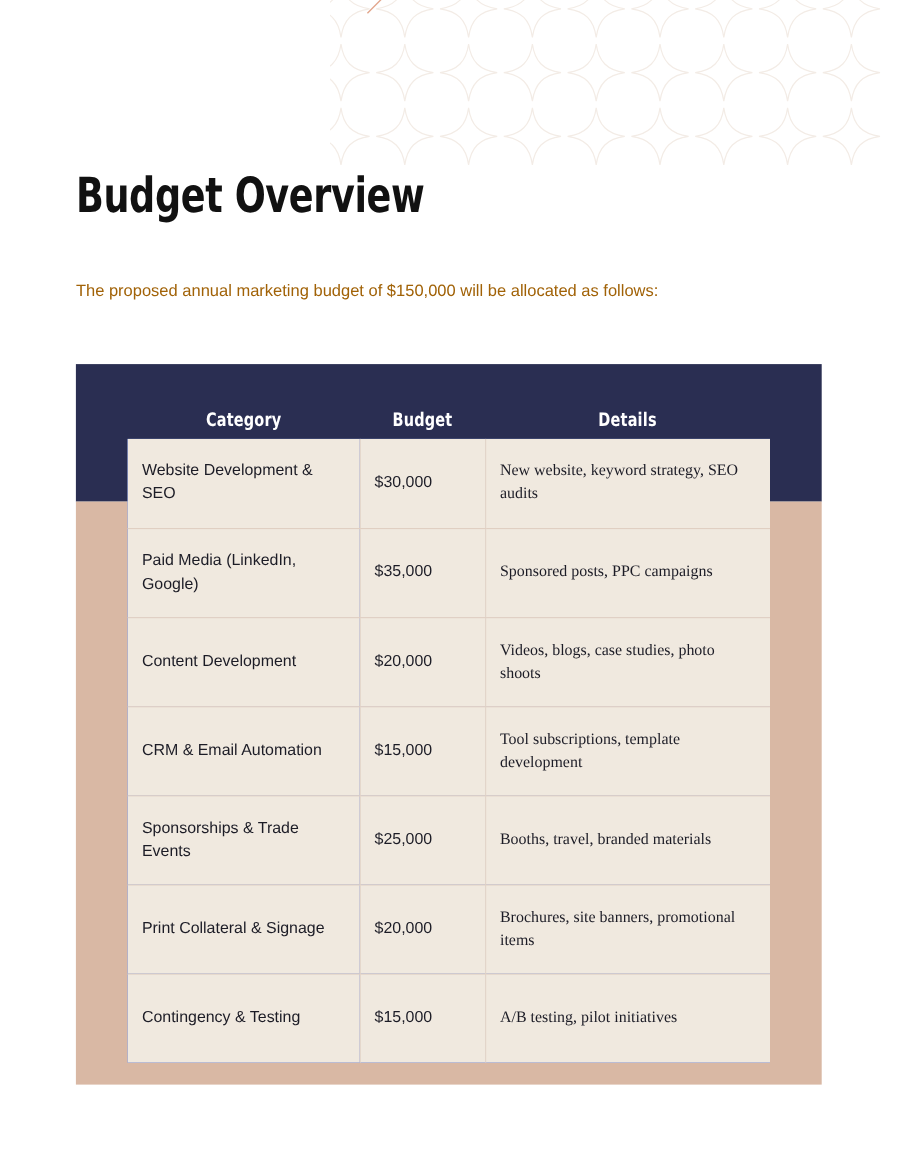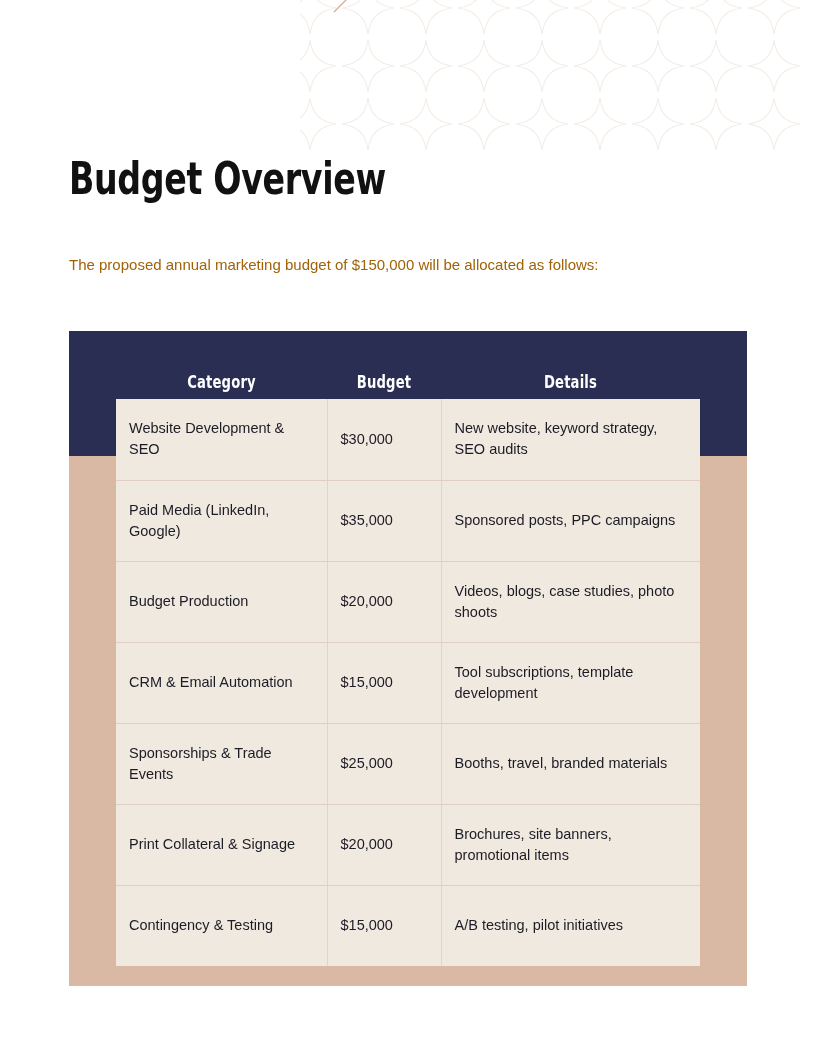--- a/index.html
+++ b/index.html
@@ -124,21 +124,21 @@
     background: #F0E9DF;
     border-right: 1px solid #E3D4C8;
     border-bottom: 1px solid #E0CFC2;
     padding: 14px 13px;
     font-size: 14.5px;
     line-height: 21px;
     color: #1C1C26;
     vertical-align: middle;
   }
   #table-body tr:last-child td { border-bottom: none; }
-  #table-body td:last-child { border-right: none; }
+  #table-body td:last-child { border-right: none; font-family: Liberation Serif, serif; }
 
   .col-category { width: 211px; }
   .col-budget   { width: 114px; white-space: nowrap; }
   .col-details  { width: 259px; }
 
   #table-body tbody tr { height: 81px; }
 </style>
 </head>
 <body>
 
@@ -207,21 +207,21 @@
           <td class="col-category">Website Development &amp; SEO</td>
           <td class="col-budget">$30,000</td>
           <td class="col-details">New website, keyword strategy, SEO audits</td>
         </tr>
         <tr>
           <td class="col-category">Paid Media (LinkedIn, Google)</td>
           <td class="col-budget">$35,000</td>
           <td class="col-details">Sponsored posts, PPC campaigns</td>
         </tr>
         <tr>
-          <td class="col-category">Budget Production</td>
+          <td class="col-category">Content Development</td>
           <td class="col-budget">$20,000</td>
           <td class="col-details">Videos, blogs, case studies, photo shoots</td>
         </tr>
         <tr>
           <td class="col-category">CRM &amp; Email Automation</td>
           <td class="col-budget">$15,000</td>
           <td class="col-details">Tool subscriptions, template development</td>
         </tr>
         <tr>
           <td class="col-category">Sponsorships &amp; Trade Events</td>

